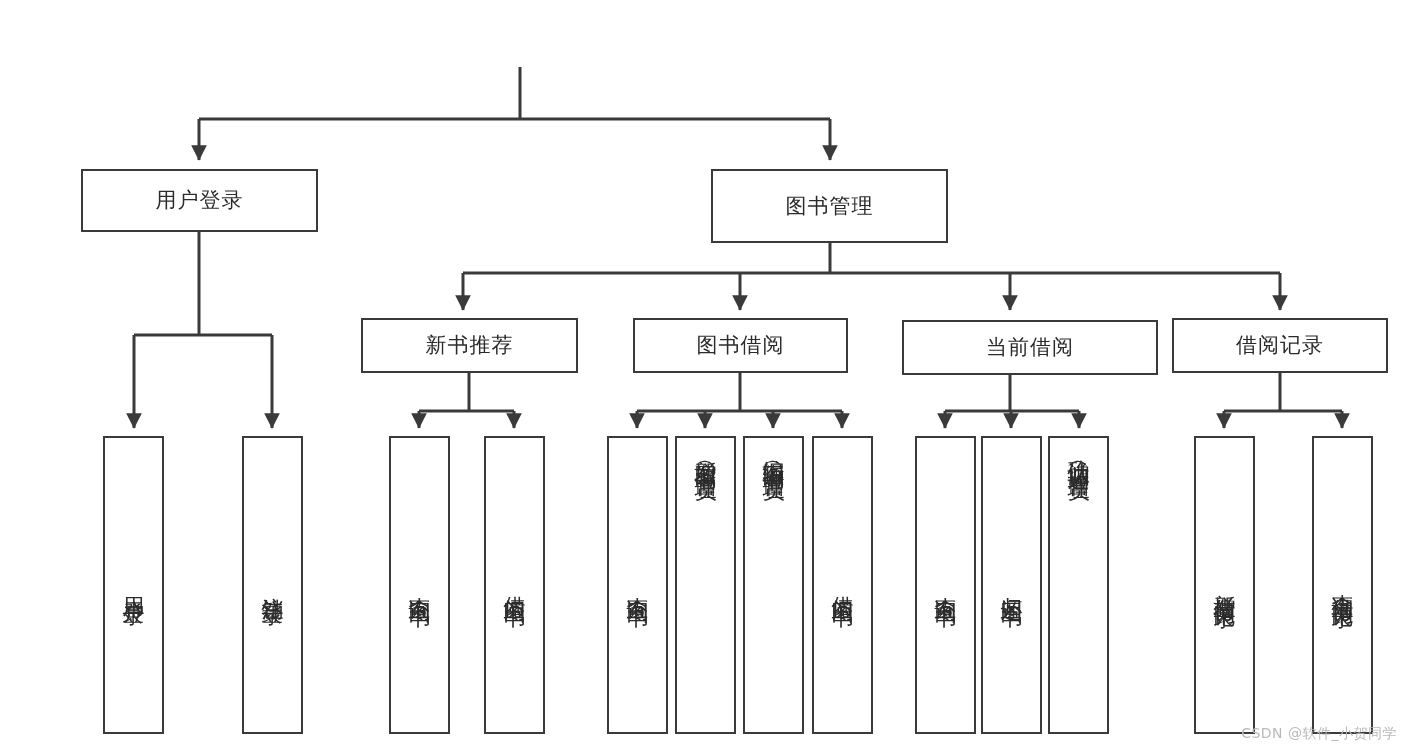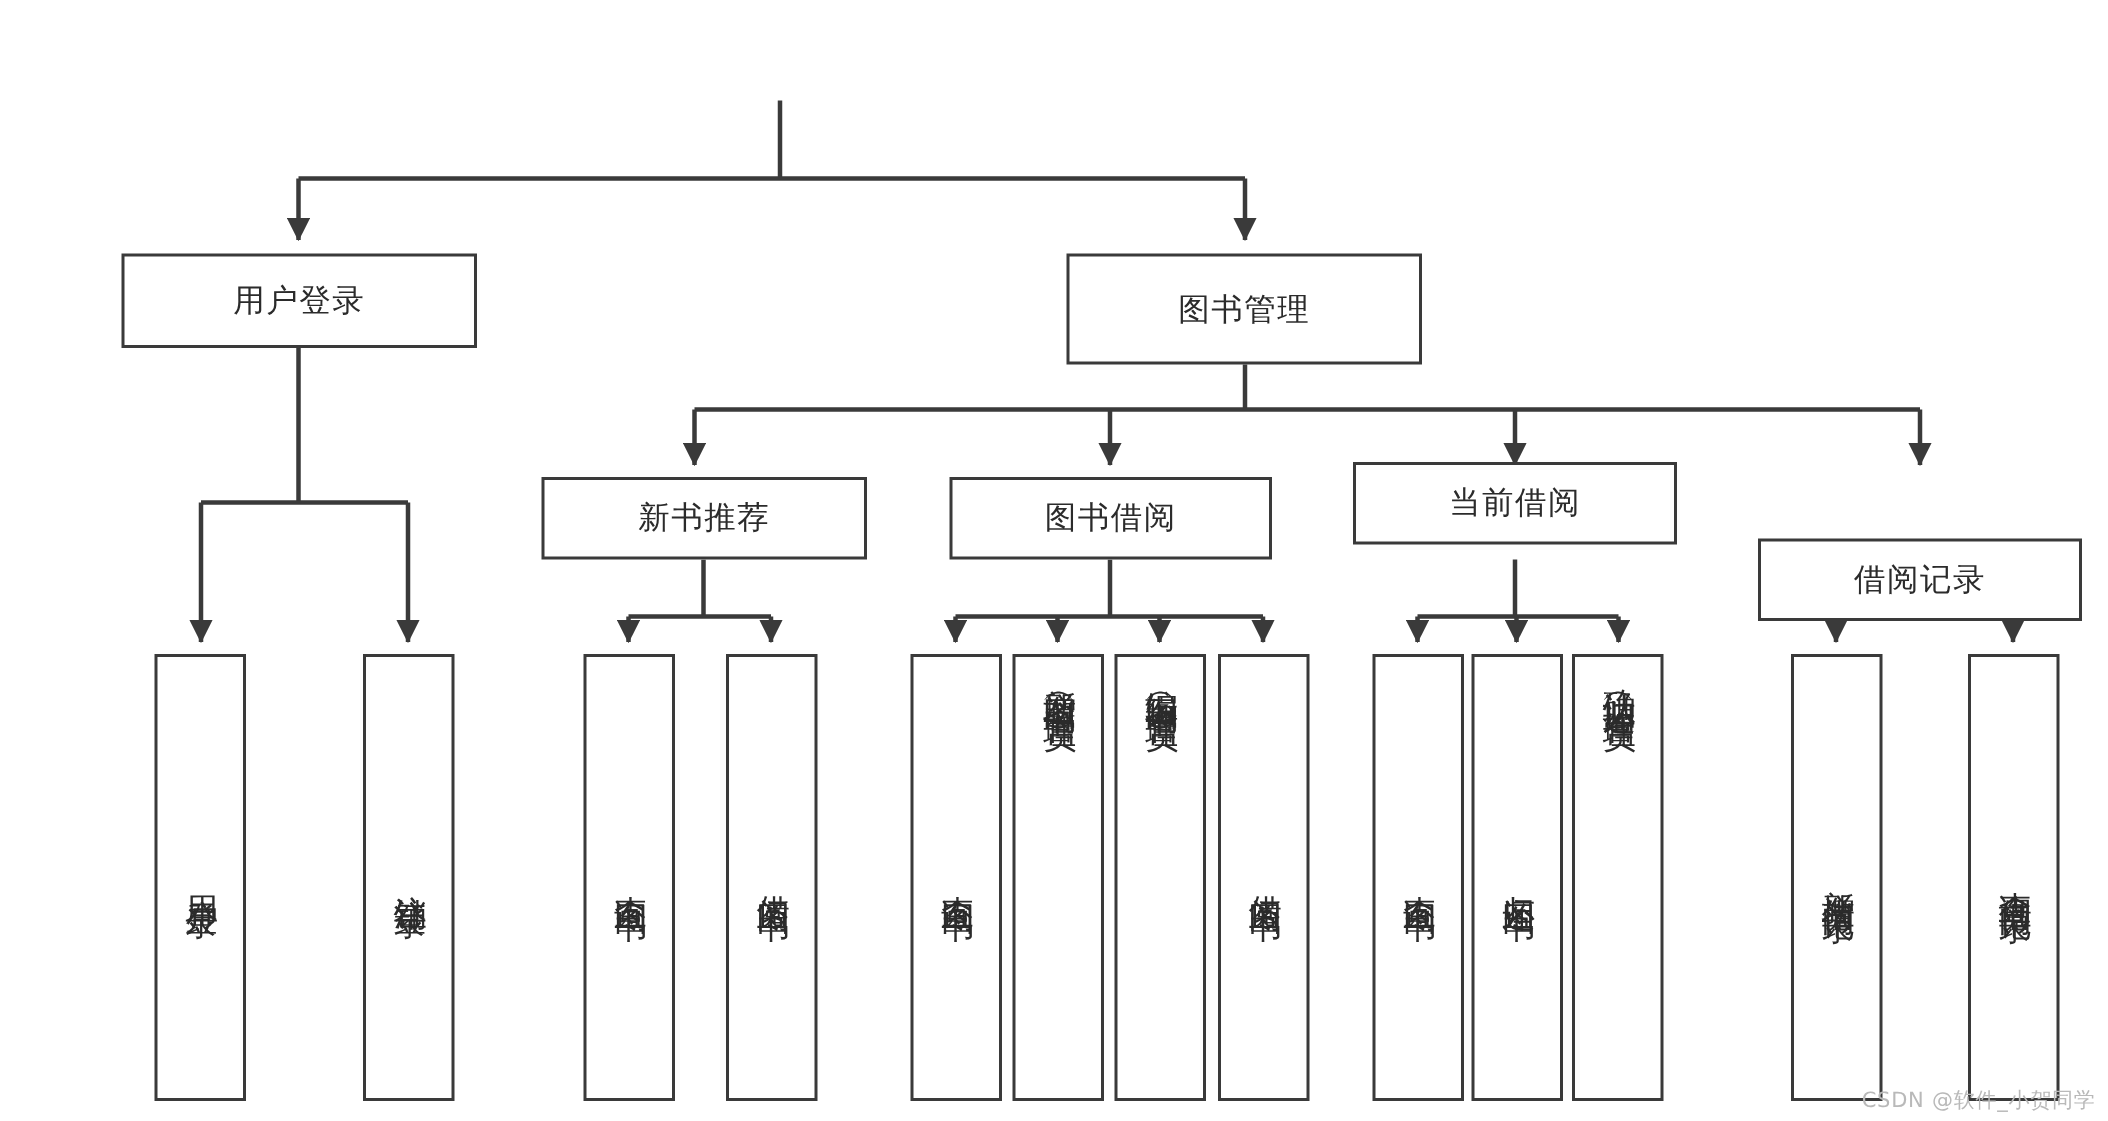--- a/index.html
+++ b/index.html
@@ -147,25 +147,25 @@
   </div>
 
   <div class="node horiz" style="left:361px; top:318px; width:217px; height:55px;">
     <span class="label">新书推荐</span>
   </div>
 
   <div class="node horiz" style="left:633px; top:318px; width:215px; height:55px;">
     <span class="label">图书借阅</span>
   </div>
 
-  <div class="node horiz" style="left:902px; top:308px; width:216px; height:55px;">
+  <div class="node horiz" style="left:902px; top:320px; width:256px; height:55px;">
     <span class="label">当前借阅</span>
   </div>
 
-  <div class="node horiz" style="left:1172px; top:318px; width:216px; height:55px;margin-top:41px;">
+  <div class="node horiz" style="left:1172px; top:318px; width:216px; height:55px;">
     <span class="label">借阅记录</span>
   </div>
 
   <div class="node vert center-v" style="left:103px; top:436px; width:61px; height:298px;">
     <span class="label">用户登录</span>
   </div>
 
   <div class="node vert center-v" style="left:242px; top:436px; width:61px; height:298px;">
     <span class="label">注销登录</span>
   </div>

